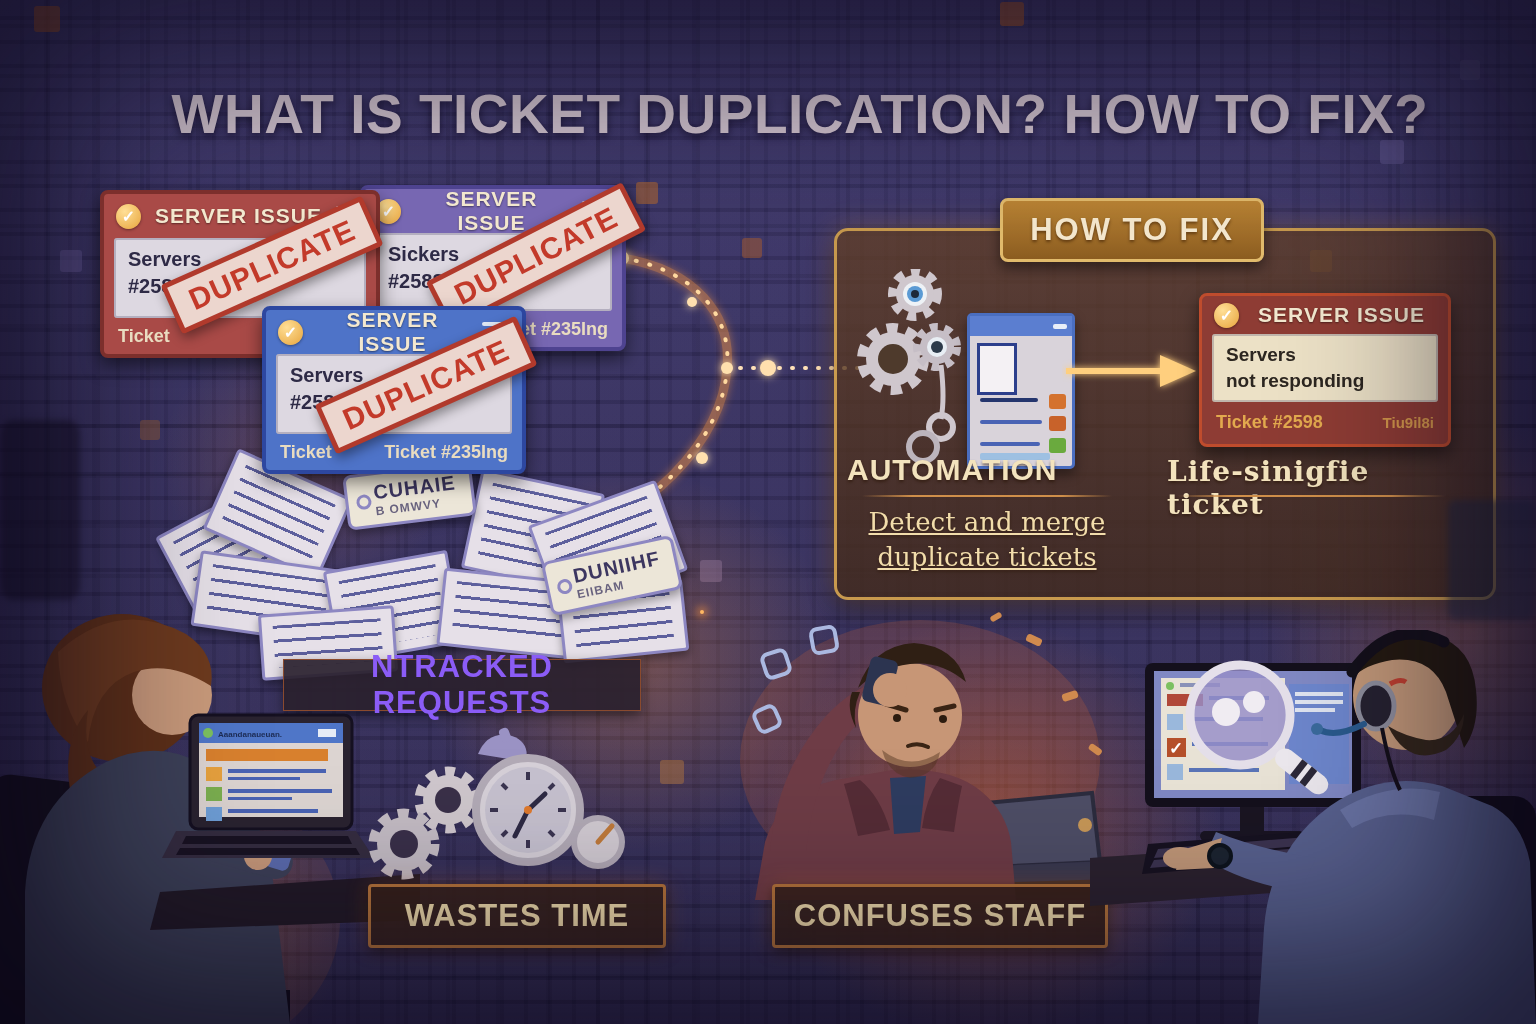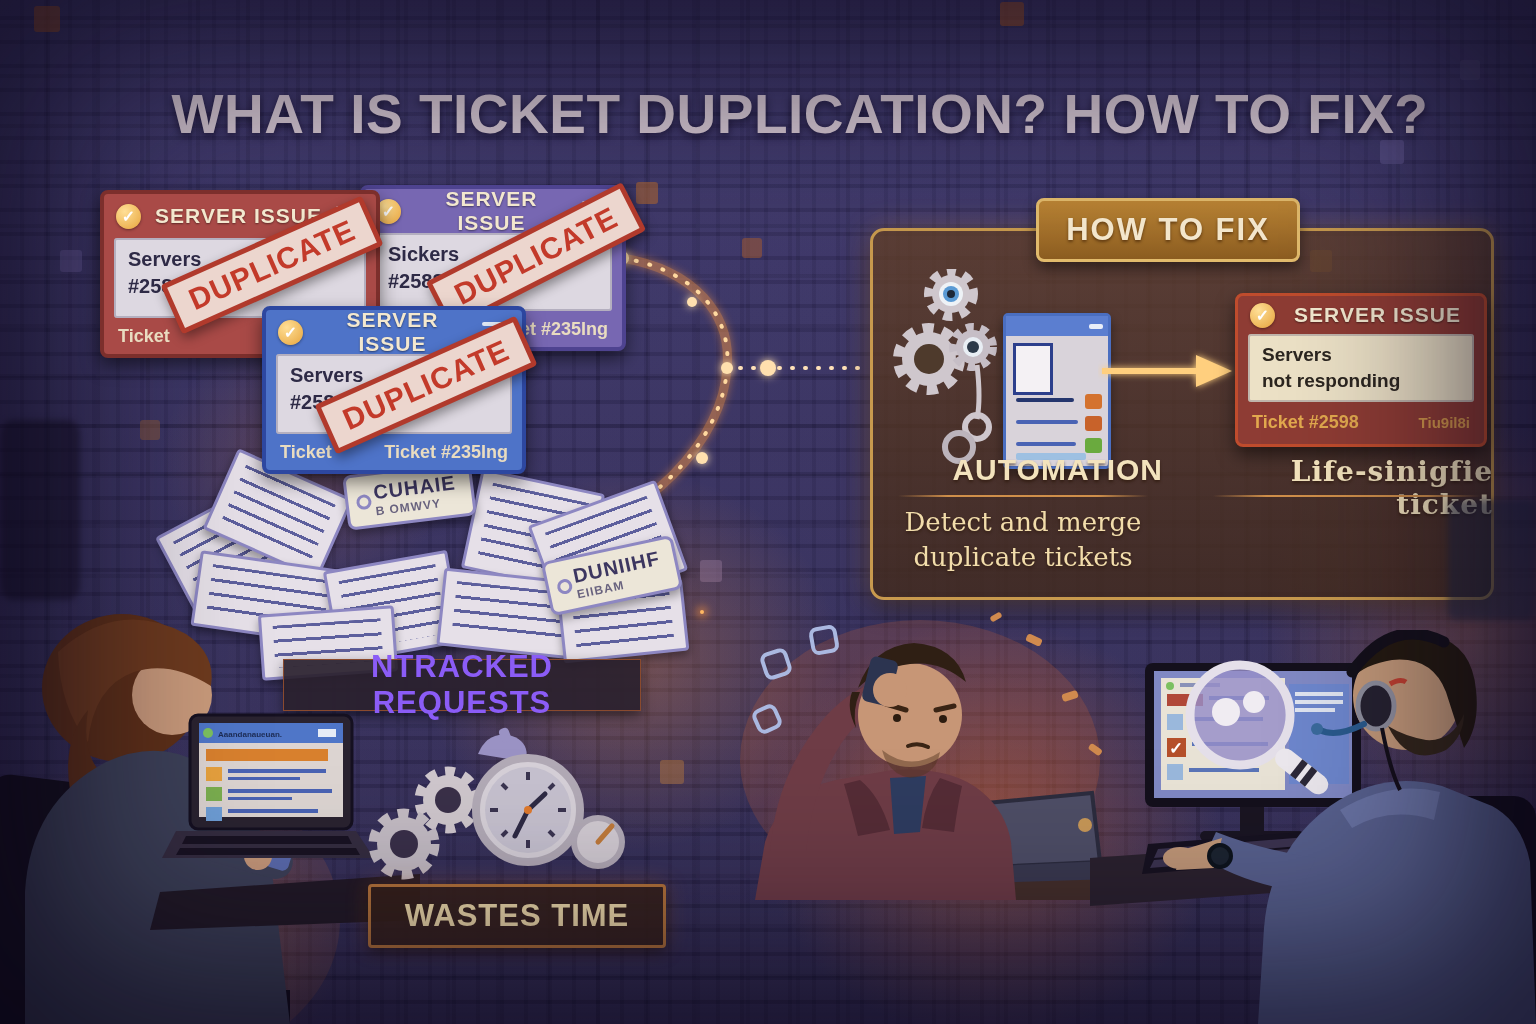--- a/index.html
+++ b/index.html
@@ -62,30 +62,30 @@
 
   
   .bar{position:absolute;display:flex;align-items:center;justify-content:center;
     font-weight:800;letter-spacing:1px;text-align:center;}
   .bar-untracked{background:rgba(42,33,46,.92);border:1px solid #8a4a2e;color:#8b5cf6;
     font-size:31px;box-shadow:0 5px 12px rgba(0,0,0,.45);}
   .bar-warn{background:rgba(56,34,26,.9);border:3px solid #b5743a;border-radius:4px;
     color:#f1dcab;font-size:31px;box-shadow:0 5px 14px rgba(0,0,0,.5),0 0 22px rgba(255,140,50,.25);}
 
   
-  .fix-panel{position:absolute;left:870px;top:228px;width:618px;height:366px;border-radius:14px;
+  .fix-panel{position:absolute;left:834px;top:228px;width:618px;height:366px;border-radius:14px;
     border:3px solid #c89a4e;background:linear-gradient(180deg,rgba(98,63,39,.78),rgba(66,42,29,.84));
-    box-shadow:0 0 28px rgba(255,170,70,.25),0 10px 24px rgba(0,0,0,.45);}
+    box-shadow:0 0 28px rgba(255,170,70,.25),0 10px 24px rgba(0,0,0,.45);padding-left:38px;}
   .fix-banner{position:absolute;left:163px;top:-33px;width:258px;height:58px;border-radius:8px;
     background:linear-gradient(180deg,#bc8535,#8d5d21);border:3px solid #e3bc6d;
     display:flex;align-items:center;justify-content:center;
     font-size:31px;font-weight:800;letter-spacing:2px;color:#f7ead0;
     text-shadow:0 2px 3px rgba(60,30,5,.6);box-shadow:0 6px 14px rgba(0,0,0,.45);}
   .col-head{position:absolute;font-weight:800;font-size:30px;letter-spacing:1px;color:#f3e3bd;
-    text-align:right;text-shadow:0 2px 3px rgba(40,20,5,.6);}
+    text-align:left;text-shadow:0 2px 3px rgba(40,20,5,.6);}
   .col-head.serif{font-family:"DejaVu Serif",serif;font-weight:700;font-size:28px;}
   .rule{position:absolute;height:2px;background:linear-gradient(90deg,transparent,#cf8f4a 20%,#cf8f4a 80%,transparent);}
   .desc{position:absolute;font-family:"DejaVu Serif",serif;font-size:26px;line-height:1.35;
     color:#f2ddab;text-align:center;text-shadow:0 2px 3px rgba(40,20,5,.55);}
 
   
   .win{position:absolute;left:130px;top:82px;width:102px;height:150px;background:#d9d3da;
     border:3px solid #4a6ec0;border-radius:5px;box-shadow:0 6px 12px rgba(0,0,0,.4);}
   .win .wh{height:20px;background:#5b7ed0;display:flex;align-items:center;justify-content:flex-end;padding:0 5px;}
   .win .wh i{width:14px;height:5px;background:#e9eef8;border-radius:2px;}
@@ -302,21 +302,21 @@
         <div>not responding</div>
       </div>
       <div class="ft" style="height:44px;">
         <span>Ticket #2598</span>
         <span class="r">Tiu9il8i</span>
       </div>
     </div>
 
     <div class="col-head" style="left:10px;top:222px;width:280px;">AUTOMATION</div>
     <div class="rule" style="left:25px;top:264px;width:250px;"></div>
-    <div class="desc" style="left:0px;top:274px;width:300px;">
+    <div class="desc" style="left:0px;top:274px;width:300px;text-decoration:underline;">
       <div>Detect and merge</div>
       <div>duplicate tickets</div>
     </div>
 
     <div class="col-head serif" style="left:330px;top:224px;width:290px;">Life-sinigfie ticket</div>
     <div class="rule" style="left:340px;top:264px;width:268px;"></div>
   </div>
 
   <svg style="position:absolute;left:0;top:590px;" width="420" height="434" viewBox="0 0 420 434">
     <ellipse cx="150" cy="330" rx="190" ry="150" fill="rgba(255,130,50,.12)"></ellipse>
@@ -427,20 +427,21 @@
       <line x1="146" y1="104" x2="166" y2="110" stroke="#3a2414" stroke-width="5" stroke-linecap="round"></line>
       <line x1="196" y1="110" x2="214" y2="106" stroke="#3a2414" stroke-width="5" stroke-linecap="round"></line>
       <circle cx="157" cy="118" r="4" fill="#2c1c10"></circle>
       <circle cx="203" cy="119" r="4" fill="#2c1c10"></circle>
       <path d="M 168 146 Q 178 142 188 147" fill="none" stroke="#3a2414" stroke-width="4" stroke-linecap="round"></path>
       <rect x="126" y="58" width="28" height="46" rx="6" fill="#2c3450" transform="rotate(14 140 81)"></rect>
       <circle cx="150" cy="90" r="17" fill="#c79676"></circle>
     </g>
   </svg>
 
+  <div class="bar bar-warn" style="left:772px;top:884px;width:330px;height:58px;">CONFUSES STAFF</div>
 
   <svg style="position:absolute;left:1090px;top:630px;" width="446" height="394" viewBox="0 0 446 394">
     <g>
       <rect x="55" y="33" width="216" height="144" rx="8" fill="#14101c"></rect>
       <rect x="64" y="41" width="198" height="127" fill="#8089c4"></rect>
       <rect x="71" y="48" width="124" height="112" fill="#e9e3d6"></rect>
       <circle cx="80" cy="56" r="4" fill="#7cc060"></circle>
       <rect x="90" y="53" width="40" height="4" fill="#8a92b8"></rect>
       <rect x="77" y="64" width="36" height="12" fill="#b04838"></rect>
       <rect x="119" y="66" width="60" height="4" fill="#5a74b8"></rect>

